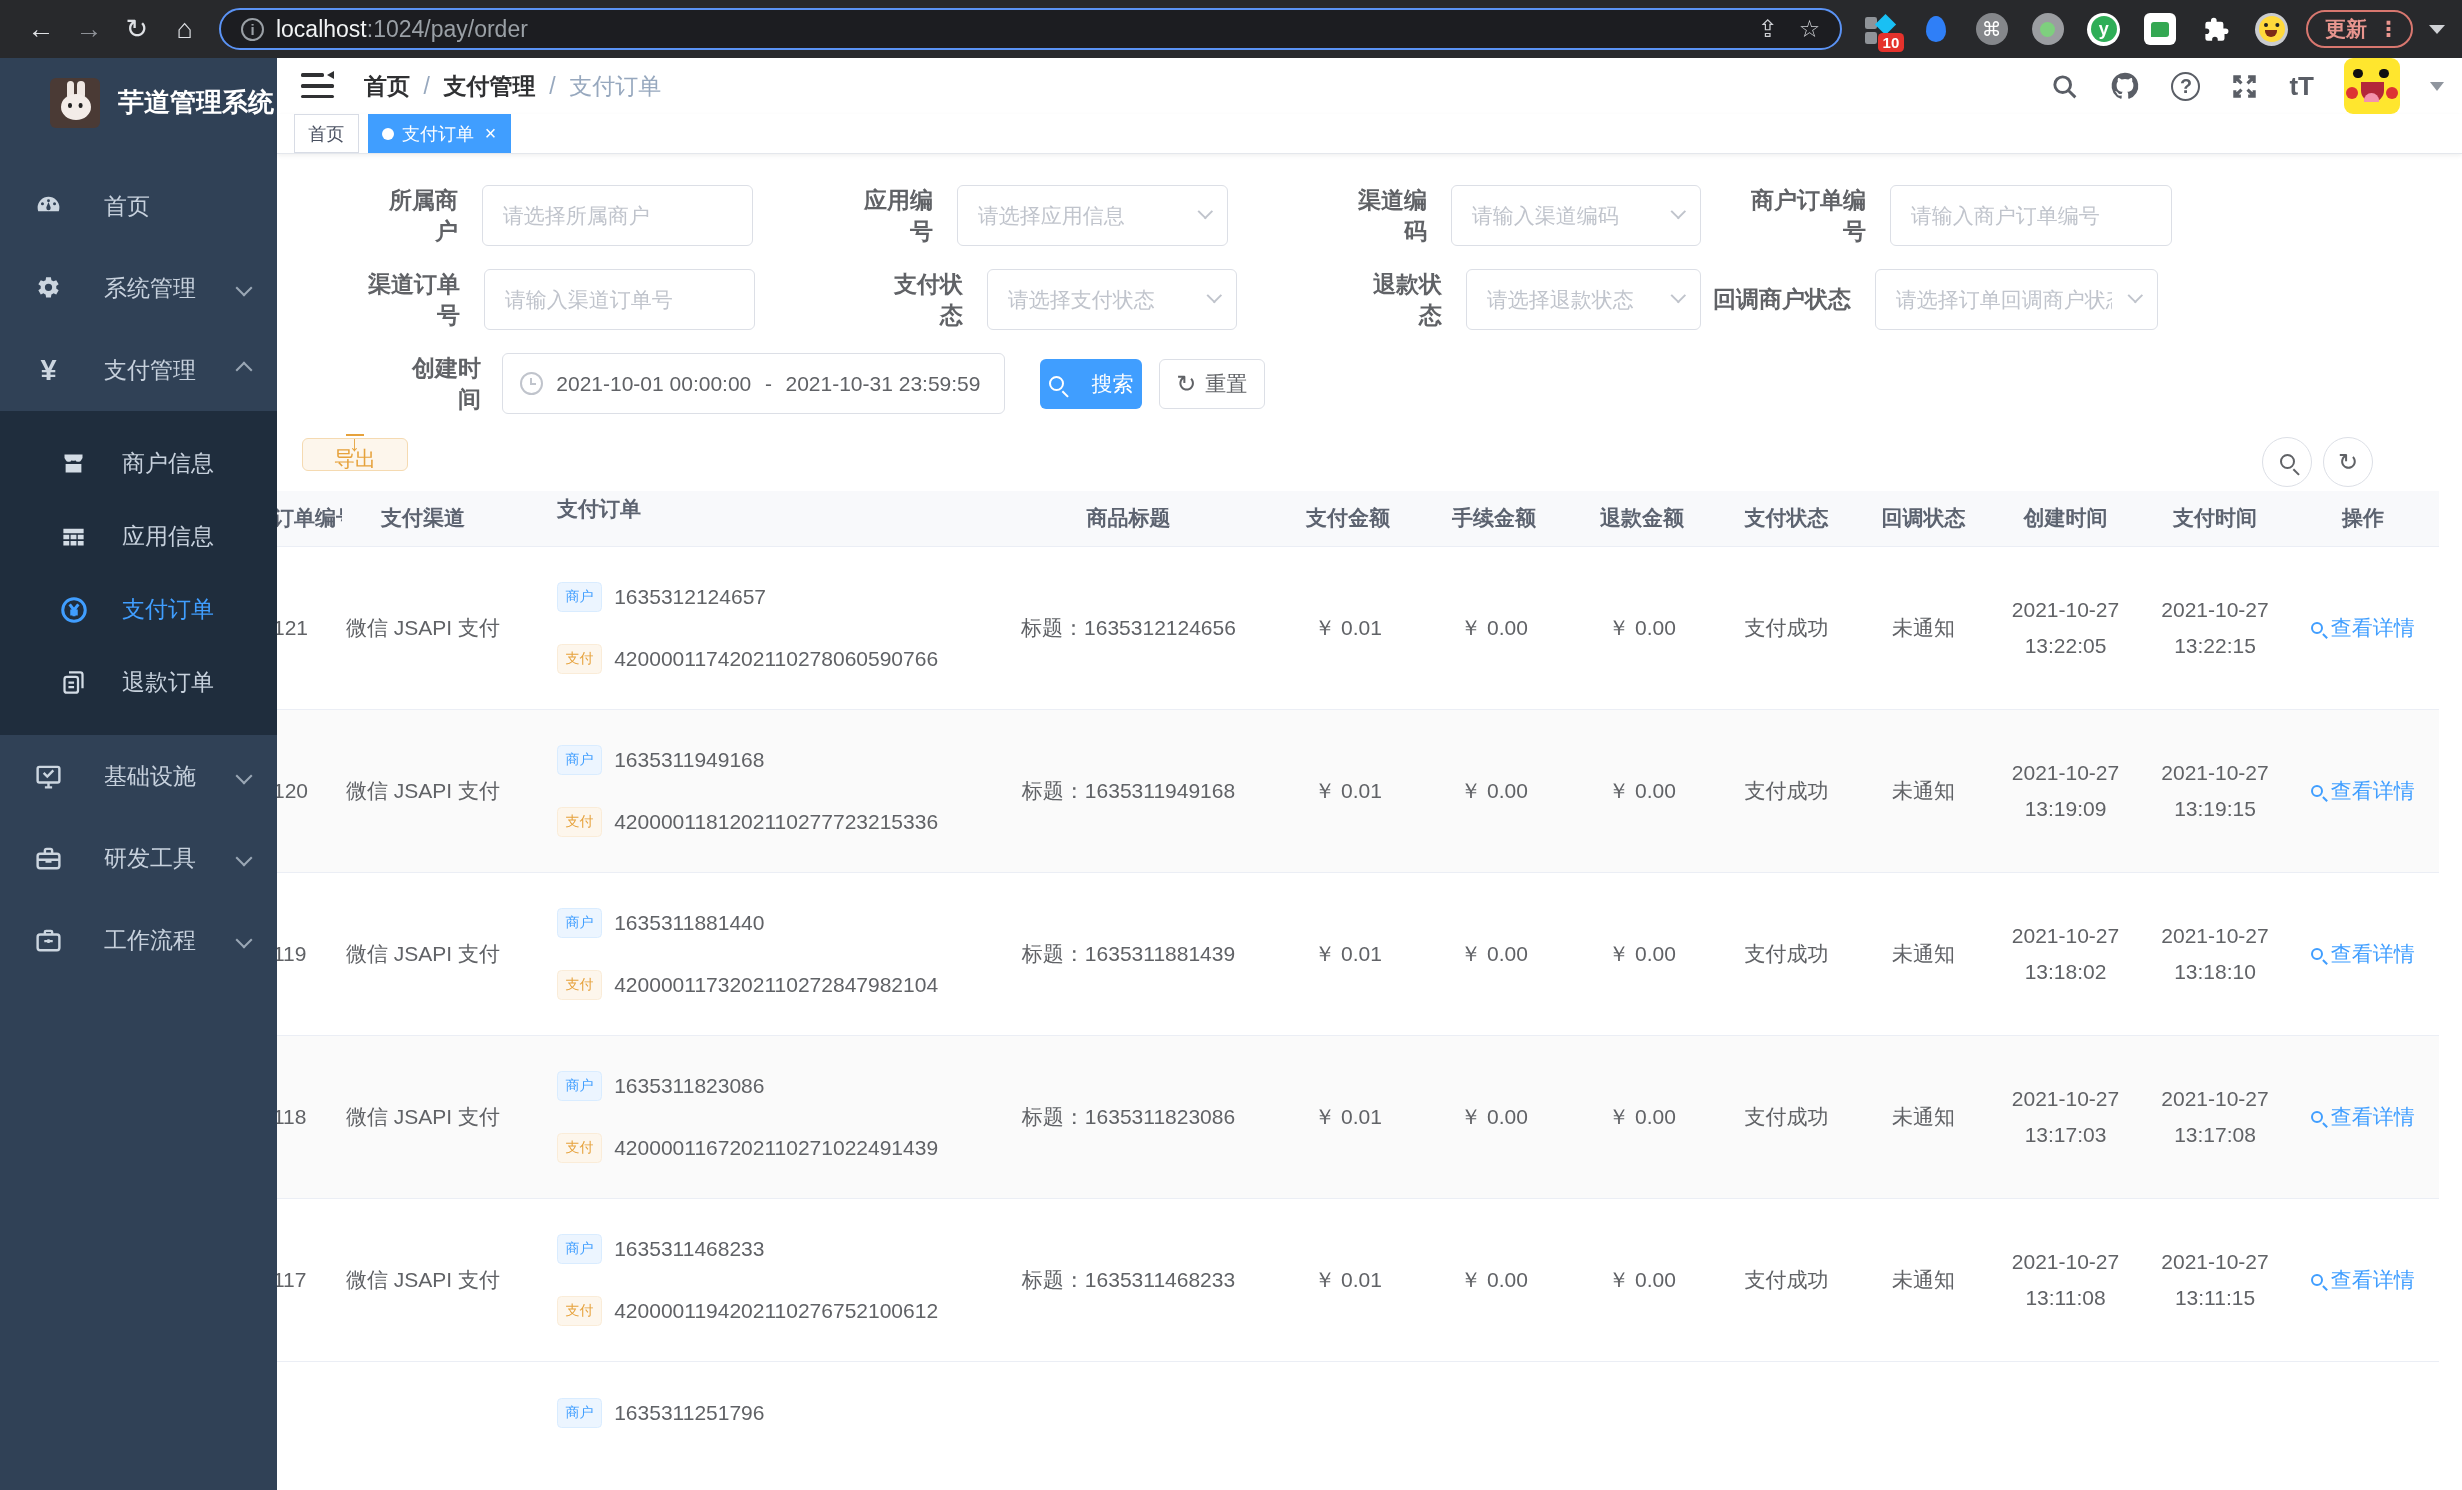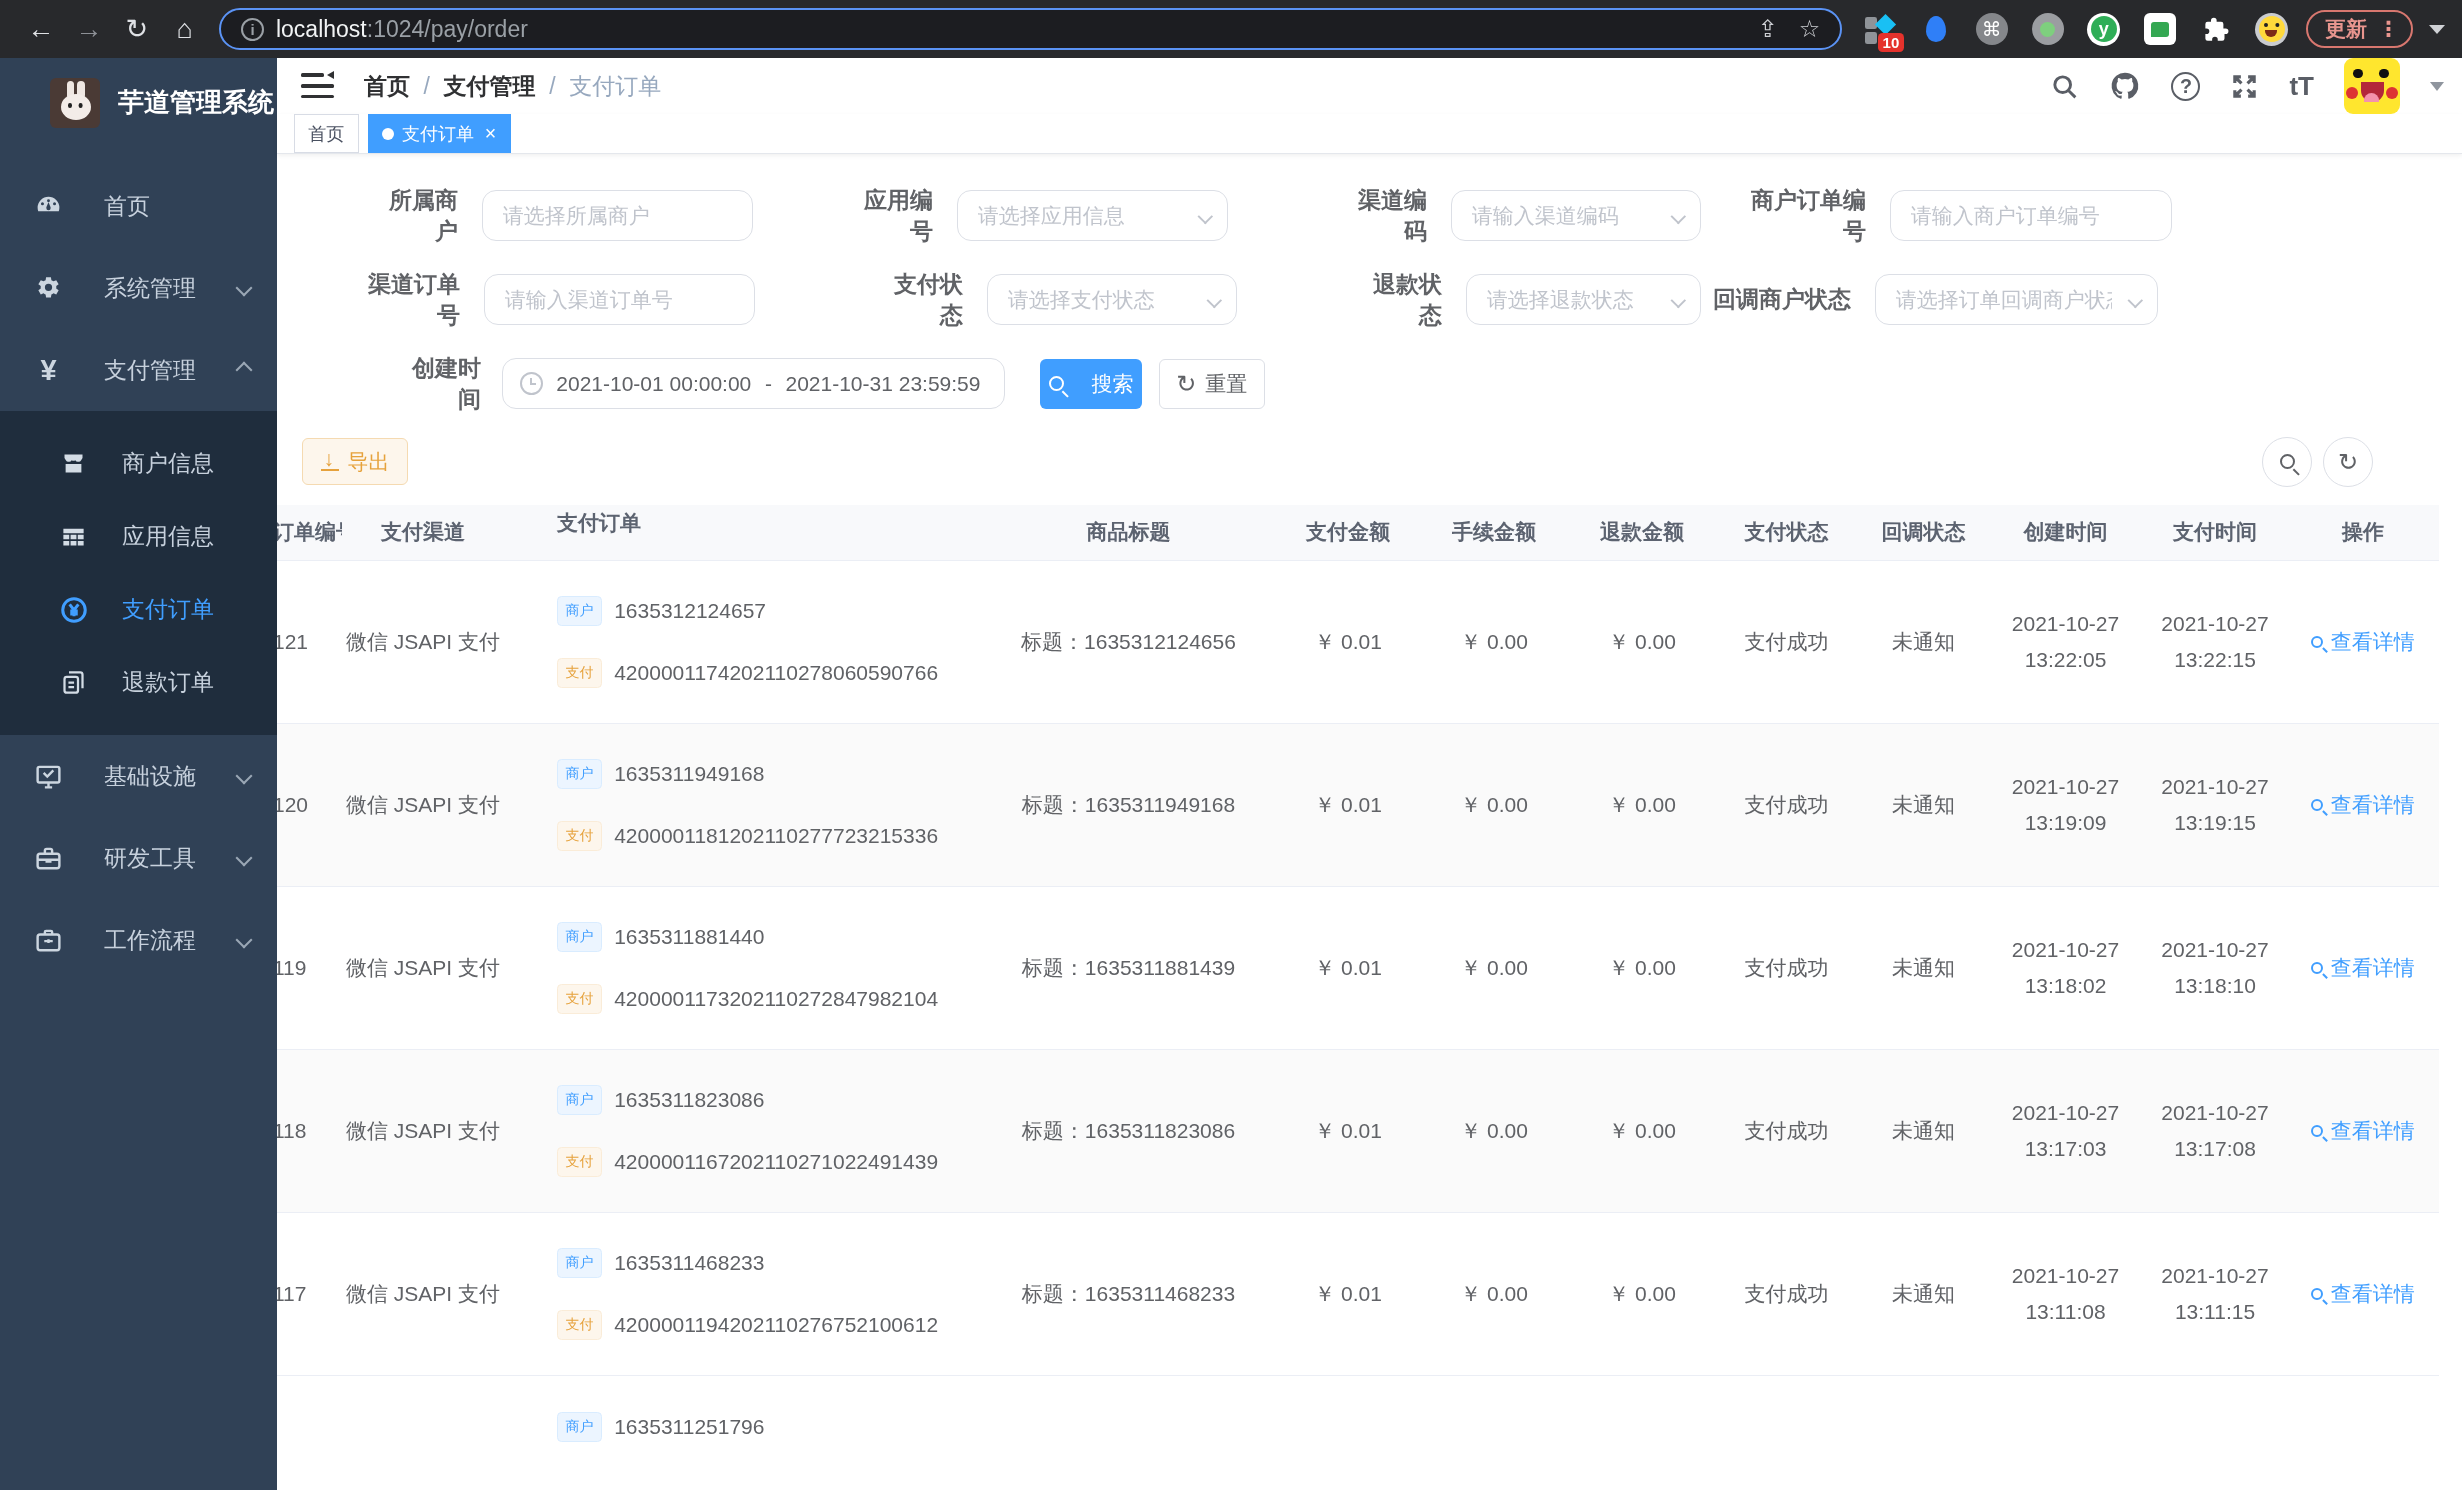--- a/index.html
+++ b/index.html
@@ -113,38 +113,38 @@
   .tag.active { background:#409eff; border-color:#409eff; color:#fff; }
   .tag .dot { width:12px; height:12px; border-radius:50%; background:#fff; margin-right:7.6px; }
   .tag .close { margin-left:10.6px; font-size:19.7px; }
 
   
   .content { position:relative; flex:1; }
   .form-row { display:flex; align-items:center; height:51px; margin-top:36px; }
   .form-row + .form-row { margin-top:33px; }
   .f-item { display:flex; align-items:center; }
   .f-label { text-align:right; font-size:23px; font-weight:700; color:#606266; margin-right:24px; flex-shrink:0; }
-  .ctrl { position:relative; height:51px; border:1.5px solid #dcdfe6; border-radius:14px; background:#fff; }
+  .ctrl { position:relative; height:61px; border:1.5px solid #dcdfe6; border-radius:6px; background:#fff; }
   .ctrl input { width:100%; height:100%; border:none; outline:none; background:transparent; padding:0 19.7px;
     font-size:21px; color:#606266; font-family:inherit; }
   .ctrl input::placeholder { color:#c0c4cc; }
   .ctrl.select input { padding-right:45px; }
   .sel-chev { position:absolute; right:16.7px; top:19.7px; width:10.6px; height:10.6px; border-right:2.3px solid #c0c4cc;
     border-bottom:2.3px solid #c0c4cc; transform:rotate(45deg); pointer-events:none; }
   .daterange { display:flex; align-items:center; padding:0 16.7px; gap:13.6px; width:503px; cursor:pointer; }
   .clock { width:23px; height:23px; border:2.3px solid #c0c4cc; border-radius:50%; position:relative; flex-shrink:0; }
   .clock:before { content:""; position:absolute; left:8.3px; top:3.8px; width:2.3px; height:6.8px; background:#c0c4cc; }
   .clock:after { content:""; position:absolute; left:8.3px; top:9px; width:6px; height:2.3px; background:#c0c4cc; }
   .dr-text { font-size:21px; color:#606266; white-space:nowrap; }
   .dr-sep { font-size:21px; color:#606266; }
   .btn { display:inline-flex; align-items:center; justify-content:center; gap:9px; height:50px; border-radius:6px;
     font-size:21px; cursor:pointer; border:1.5px solid transparent; }
   .btn-primary { background:#409eff; color:#fff; width:102px; margin-left:35px;gap:28px; }
   .btn-plain { background:#fff; border-color:#dcdfe6; color:#606266; width:106px; margin-left:16.7px; }
-  .btn-warn { background:#fdf6ec; border-color:#f5dab1; color:#e6a23c; width:106px; height:47px; margin-left:25px; }
+  .btn-warn { background:#fdf6ec; border-color:#f5dab1; color:#e6a23c; width:106px; height:33px; margin-left:25px;flex-direction:column; }
   .mag { width:15px; height:15px; border:2.3px solid currentColor; border-radius:50%; position:relative; flex-shrink:0; }
   .mag:after { content:""; position:absolute; width:2.3px; height:7.6px; background:currentColor; transform:rotate(-45deg);
     left:13.6px; top:12px; }
   .refresh-g { font-size:24px; line-height:1; }
   .dl-ic { position:relative; width:18px; height:19.7px; }
   .dl-ic:before { content:"\2193"; position:absolute; left:3px; top:-4.5px; font-size:21px; font-weight:700; }
   .dl-ic:after { content:""; position:absolute; left:0; bottom:0; width:18px; height:2.3px; background:currentColor; }
 
   .toolbar-row { display:flex; align-items:center; margin-top:29px; position:relative; }
   .circ-btn { position:absolute; top:-1.5px; width:50px; height:50px; border:1.5px solid #dcdfe6; border-radius:50%;

